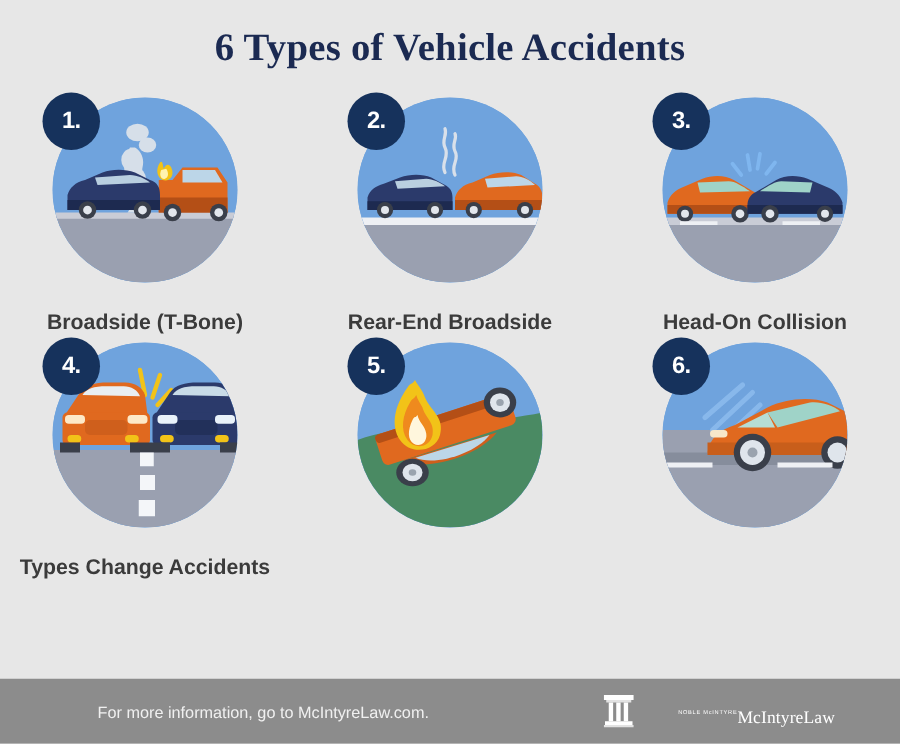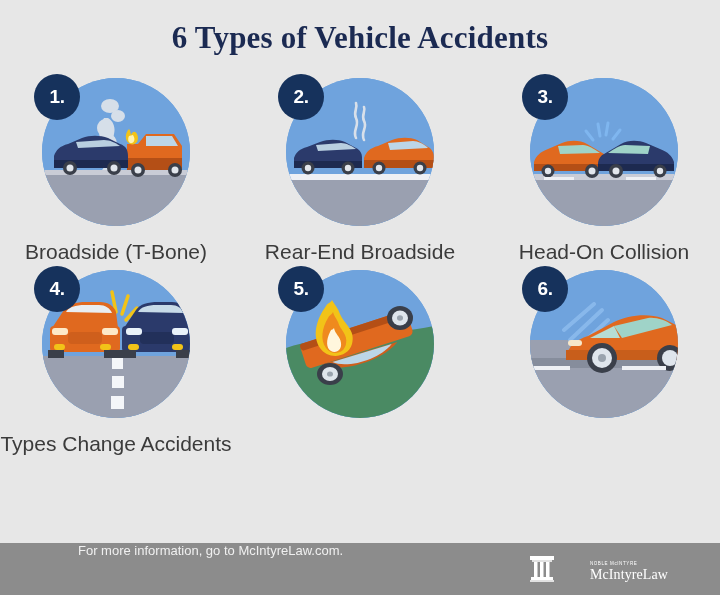--- a/index.html
+++ b/index.html
@@ -68,36 +68,37 @@
     display: flex;
     align-items: center;
     justify-content: center;
     font-size: 19px;
     font-weight: bold;
     font-family: "Liberation Sans", sans-serif;
     z-index: 5;
     letter-spacing: -0.5px;
   }
   .caption {
-    margin-top: 14px;
-    font-size: 21px;
+    margin-top: 22px;
+    font-size: 17px;
     color: #3b3b3b;
     font-family: "Liberation Sans", sans-serif;
     text-align: center;
     white-space: nowrap;
+    font-weight: bold;
   }
   #footer-bar {
     position: absolute;
     left: 0;
     bottom: 0;
     width: 720px;
     height: 52px;
     background: #8c8c8c;
     display: flex;
-    align-items: flex-start;
+    align-items: center;
   }
   #footer-text {
     color: #f0f0f0;
     font-size: 13px;
     margin-left: 78px;
     font-family: "Liberation Sans", sans-serif;
   }
   .logo {
     position: absolute;
     right: 52px;
@@ -107,21 +108,21 @@
     align-items: flex-end;
     gap: 3px;
   }
   .logo-col {
     width: 24px;
     height: 26px;
     position: relative;
   }
   .logo-text-wrap {
     display: flex;
-    flex-direction: column;
+    flex-direction: row;
     line-height: 1;
     margin-left: 33px;
   }
   .logo-tag {
     font-size: 4.5px;
     color: #ffffff;
     letter-spacing: 0.6px;
     font-family: "Liberation Sans", sans-serif;
     margin-bottom: 2px;
   }

